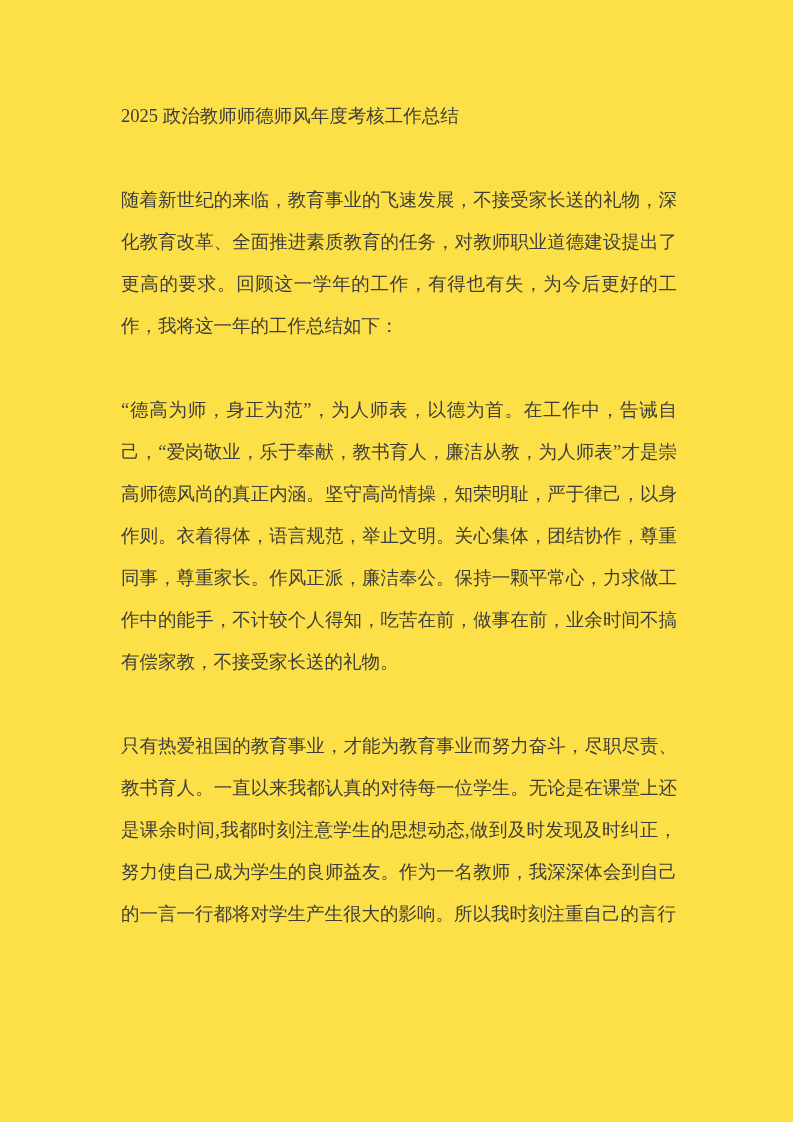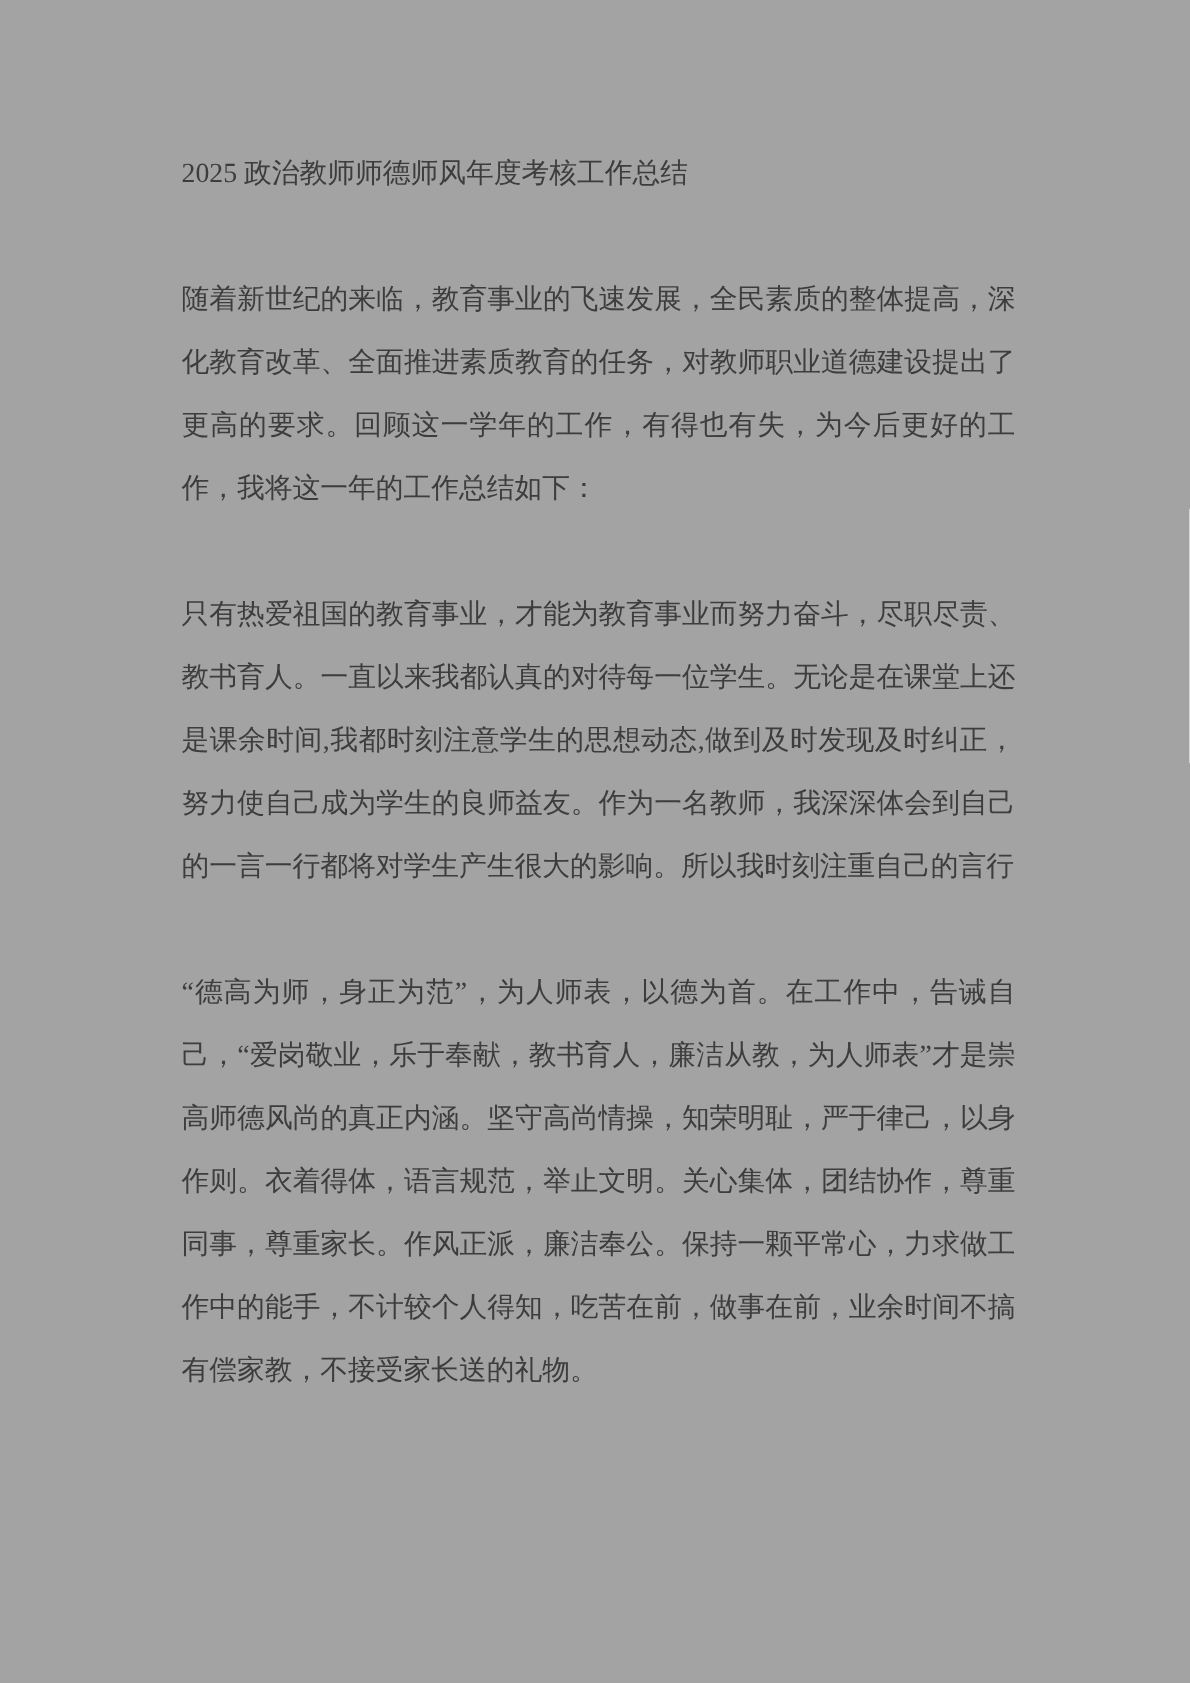--- a/index.html
+++ b/index.html
@@ -4,21 +4,21 @@
 <style>
   html, body {
     margin: 0;
     padding: 0;
     background: #ffffff;
   }
   .page {
     position: relative;
     width: 793px;
     height: 1122px;
-    background: #a3a3a3;
+    background: #fde047;
     overflow: hidden;
     font-family: "Liberation Serif", "DejaVu Serif", serif;
   }
   .doc-body {
     position: absolute;
     left: 121px;
     top: 95px;
     width: 556px;
     color: #3d3d3d;
     font-size: 18.5px;
@@ -42,17 +42,17 @@
   .section-heading {
     text-align: left;
   }
 </style>
 </head>
 <body>
 
 <div class="page">
   <div class="doc-body">
     <h1 class="doc-title">2025 政治教师师德师风年度考核工作总结</h1>
-    <p>随着新世纪的来临，教育事业的飞速发展，全民素质的整体提高，深化教育改革、全面推进素质教育的任务，对教师职业道德建设提出了更高的要求。回顾这一学年的工作，有得也有失，为今后更好的工作，我将这一年的工作总结如下：</p>
+    <p>随着新世纪的来临，教育事业的飞速发展，不接受家长送的礼物，深化教育改革、全面推进素质教育的任务，对教师职业道德建设提出了更高的要求。回顾这一学年的工作，有得也有失，为今后更好的工作，我将这一年的工作总结如下：</p>
+    <p>“德高为师，身正为范”，为人师表，以德为首。在工作中，告诫自己，“爱岗敬业，乐于奉献，教书育人，廉洁从教，为人师表”才是崇高师德风尚的真正内涵。坚守高尚情操，知荣明耻，严于律己，以身作则。衣着得体，语言规范，举止文明。关心集体，团结协作，尊重同事，尊重家长。作风正派，廉洁奉公。保持一颗平常心，力求做工作中的能手，不计较个人得知，吃苦在前，做事在前，业余时间不搞有偿家教，不接受家长送的礼物。</p>
     <p>只有热爱祖国的教育事业，才能为教育事业而努力奋斗，尽职尽责、教书育人。一直以来我都认真的对待每一位学生。无论是在课堂上还是课余时间,我都时刻注意学生的思想动态,做到及时发现及时纠正，努力使自己成为学生的良师益友。作为一名教师，我深深体会到自己的一言一行都将对学生产生很大的影响。所以我时刻注重自己的言行</p>
-    <p>“德高为师，身正为范”，为人师表，以德为首。在工作中，告诫自己，“爱岗敬业，乐于奉献，教书育人，廉洁从教，为人师表”才是崇高师德风尚的真正内涵。坚守高尚情操，知荣明耻，严于律己，以身作则。衣着得体，语言规范，举止文明。关心集体，团结协作，尊重同事，尊重家长。作风正派，廉洁奉公。保持一颗平常心，力求做工作中的能手，不计较个人得知，吃苦在前，做事在前，业余时间不搞有偿家教，不接受家长送的礼物。</p>
   </div>
 </div>
 
 </body></html>

